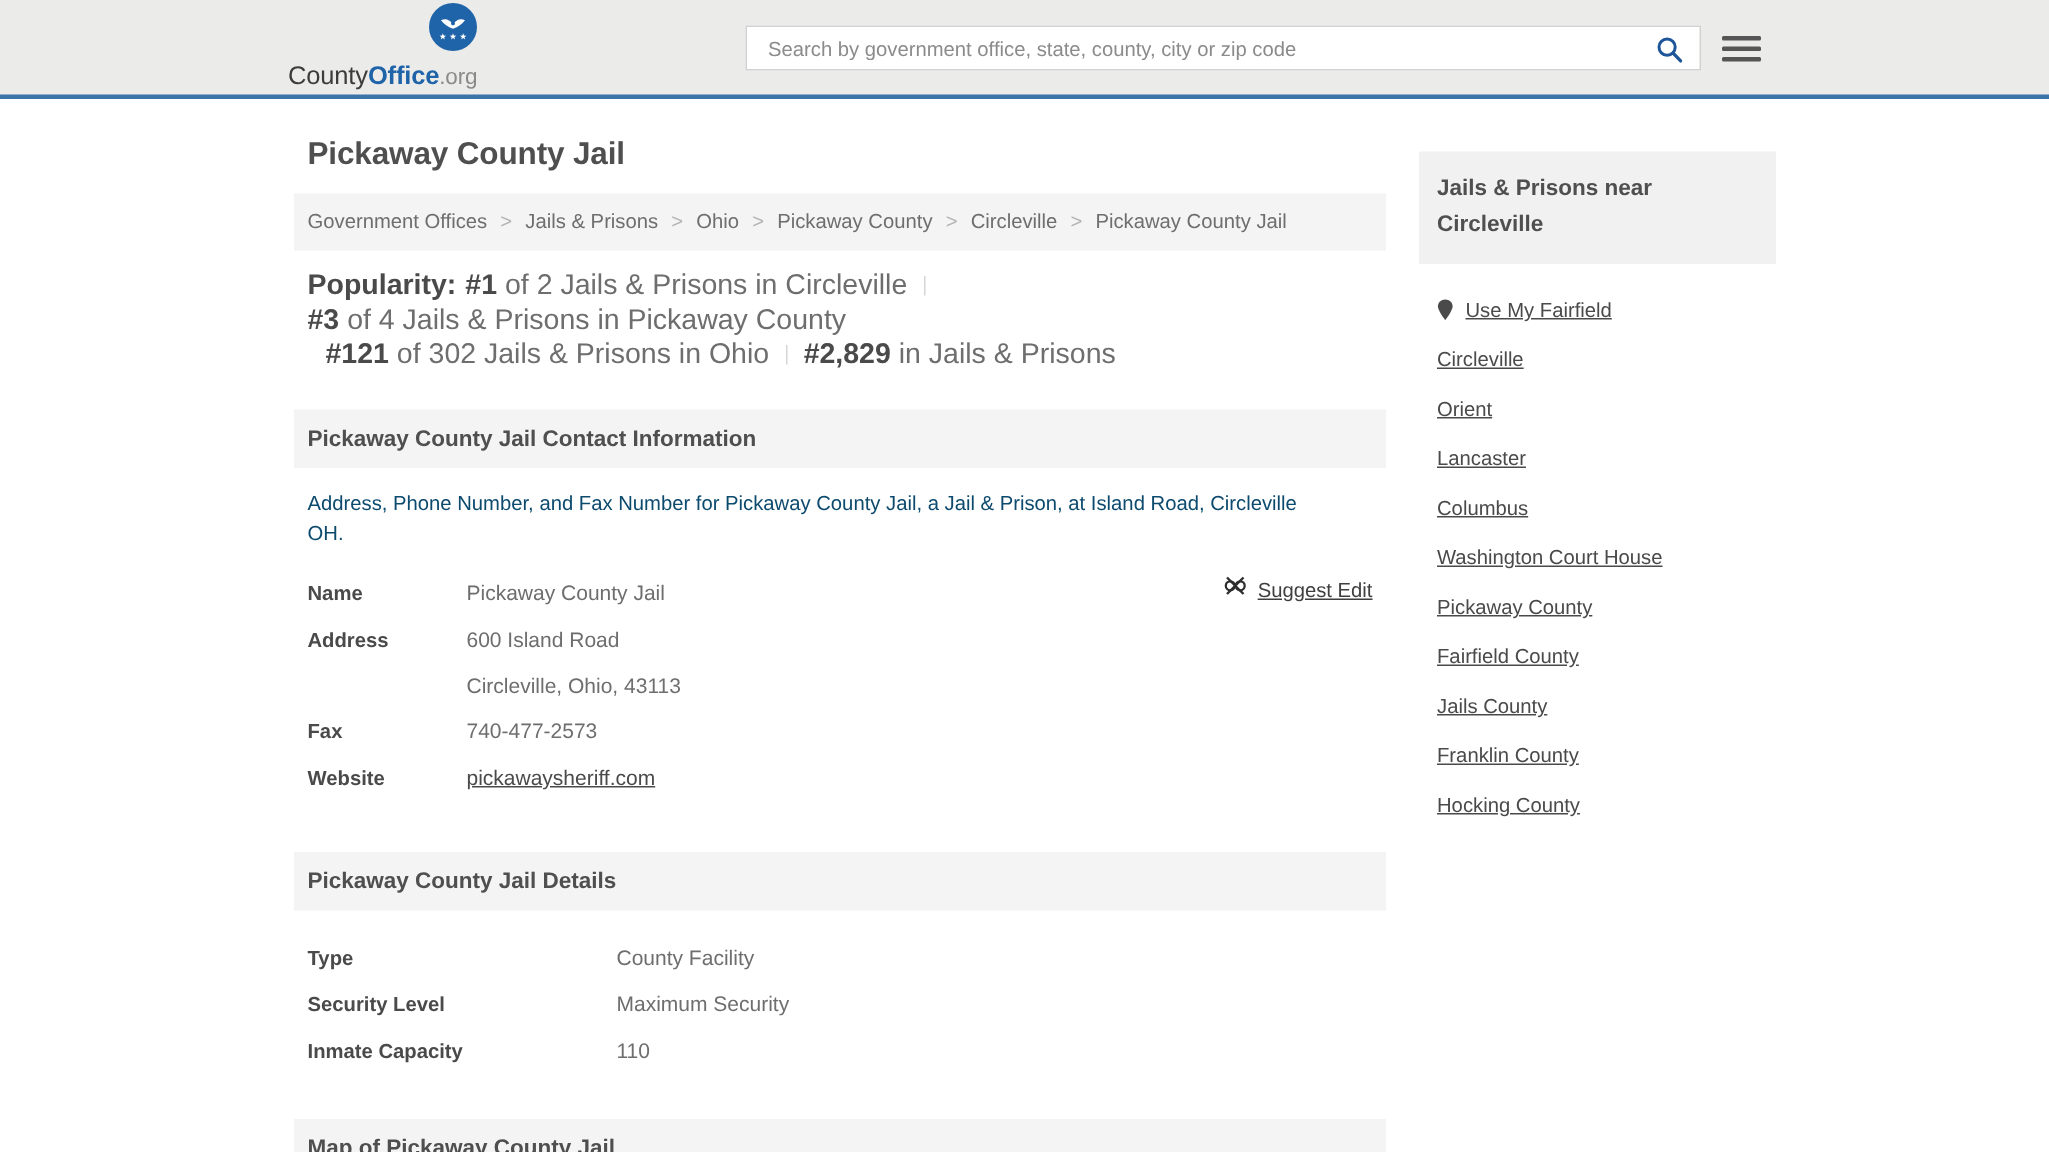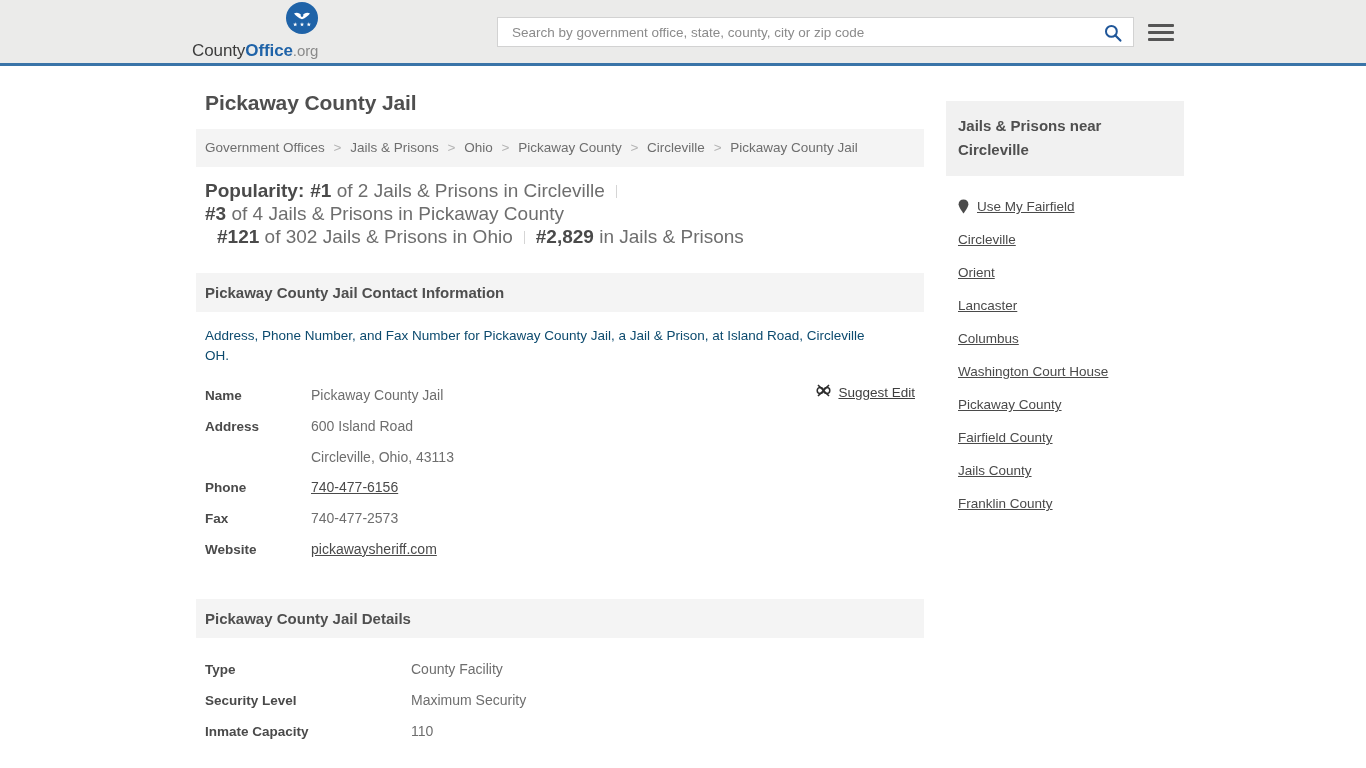--- a/index.html
+++ b/index.html
@@ -326,24 +326,20 @@
         </div>
         <div class="info-row">
           <div class="info-key">Address</div>
           <div class="info-val">600 Island Road</div>
         </div>
         <div class="info-row">
           <div class="info-key"></div>
           <div class="info-val">Circleville, Ohio, 43113</div>
         </div>
         <div class="info-row">
-          <div class="info-key">Phone</div>
-          <div class="info-val"><a href="#">740-477-6156</a></div>
-        </div>
-        <div class="info-row">
           <div class="info-key">Fax</div>
           <div class="info-val">740-477-2573</div>
         </div>
         <div class="info-row">
           <div class="info-key">Website</div>
           <div class="info-val"><a href="#">pickawaysheriff.com</a></div>
         </div>
       </div>
 
       <div class="section-head" style="margin-top:34px;">Pickaway County Jail Details</div>
@@ -398,17 +394,20 @@
           </div>
         <div class="side-link">
             <a href="#">Fairfield County</a>
           </div>
         <div class="side-link">
             <a href="#">Jails County</a>
           </div>
         <div class="side-link">
             <a href="#">Franklin County</a>
           </div>
+        <div class="side-link">
+            <a href="#">Hocking County</a>
+          </div>
       </div>
     </div>
 
   </div>
 </div>
 
 </body></html>

